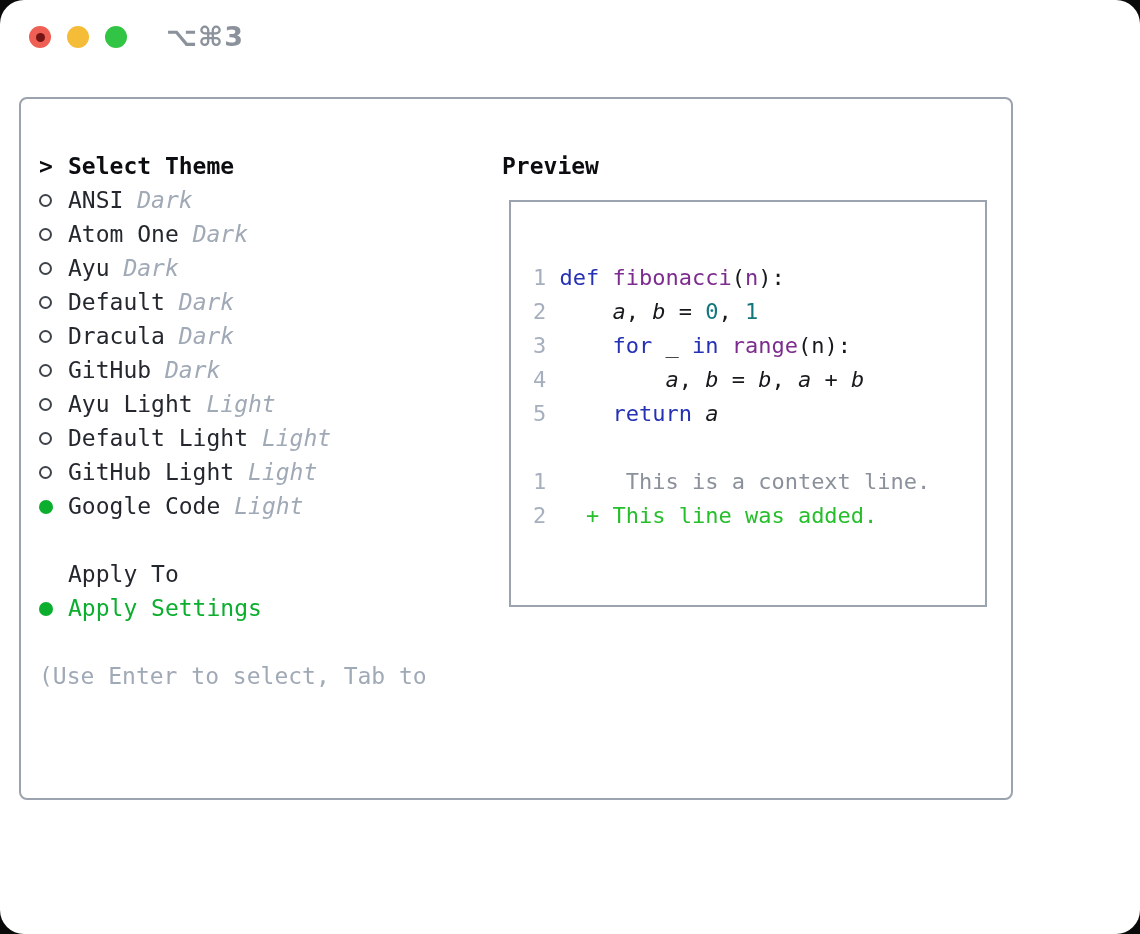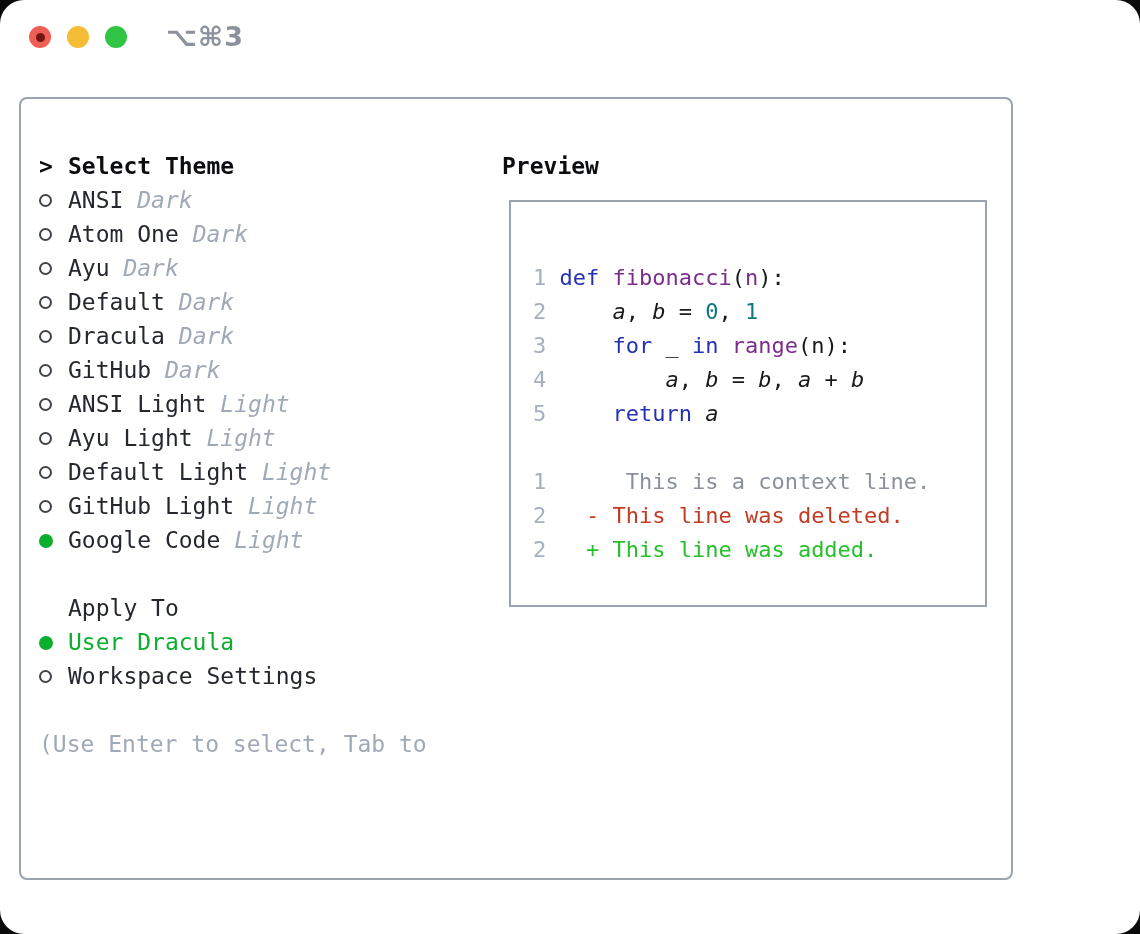--- a/index.html
+++ b/index.html
@@ -25,21 +25,21 @@
   .light .dot{width:9px;height:9px;border-radius:50%;background:var(--light-red-dot);}
   .title{
     position:absolute;left:166px;top:21px;
     font-family:"DejaVu Sans","Liberation Sans",sans-serif;
     font-size:27px;font-weight:bold;color:var(--title-gray);
     letter-spacing:1px;
   }
   
   .panel{
     position:absolute;left:19px;top:97px;
-    width:994px;height:783px;box-sizing:border-box;
+    width:994px;height:703px;box-sizing:border-box;
     border:2px solid var(--border);
     border-radius:8px;
     background:#ffffff;
   }
   .row{height:34px;line-height:34px;font-size:23px;white-space:pre;color:var(--text);}
   .bold{font-weight:bold;color:var(--heading);}
   
   .left{position:absolute;left:18px;top:50px;}
   .marker{display:inline-block;width:29px;vertical-align:top;}
   .prompt{color:var(--heading);font-weight:bold;}
@@ -93,52 +93,49 @@
     <div class="left">
       <div class="row"><span class="marker prompt">&gt;</span><span class="bold">Select Theme</span></div>
 
       <div id="theme-list">
           <div class="row theme-option-row"><span class="marker"><span class="circle"></span></span><span class="theme-name">ANSI</span> <span class="variant">Dark</span></div>
           <div class="row theme-option-row"><span class="marker"><span class="circle"></span></span><span class="theme-name">Atom One</span> <span class="variant">Dark</span></div>
           <div class="row theme-option-row"><span class="marker"><span class="circle"></span></span><span class="theme-name">Ayu</span> <span class="variant">Dark</span></div>
           <div class="row theme-option-row"><span class="marker"><span class="circle"></span></span><span class="theme-name">Default</span> <span class="variant">Dark</span></div>
           <div class="row theme-option-row"><span class="marker"><span class="circle"></span></span><span class="theme-name">Dracula</span> <span class="variant">Dark</span></div>
           <div class="row theme-option-row"><span class="marker"><span class="circle"></span></span><span class="theme-name">GitHub</span> <span class="variant">Dark</span></div>
-          <div class="row theme-option-row"><span class="marker"><span class="circle"></span></span><span class="theme-name">ANSI Light</span> <span class="variant">Light</span></div>
           <div class="row theme-option-row"><span class="marker"><span class="circle"></span></span><span class="theme-name">Ayu Light</span> <span class="variant">Light</span></div>
           <div class="row theme-option-row"><span class="marker"><span class="circle"></span></span><span class="theme-name">Default Light</span> <span class="variant">Light</span></div>
           <div class="row theme-option-row"><span class="marker"><span class="circle"></span></span><span class="theme-name">GitHub Light</span> <span class="variant">Light</span></div>
           <div class="row theme-option-row selected"><span class="marker"><span class="circle filled"></span></span><span class="theme-name">Google Code</span> <span class="variant">Light</span></div>
         </div>
 
       <div class="row"> </div>
 
       <div class="row"><span class="marker"></span><span>Apply To</span></div>
 
       <div id="apply-list">
-          <div class="row option-row selected"><span class="marker"><span class="circle filled"></span></span><span class="option-label">User Dracula</span></div>
-          <div class="row option-row"><span class="marker"><span class="circle"></span></span><span class="option-label">Workspace Settings</span></div>
+          <div class="row option-row selected"><span class="marker"><span class="circle filled"></span></span><span class="option-label">Apply Settings</span></div>
         </div>
 
       <div class="row"> </div>
 
       <div class="row hint-line">(Use Enter to select, Tab to</div>
     </div>
 
     <div class="preview">
       <div class="row bold">Preview</div>
       <div class="preview-box">
         <div id="preview-lines">
             <div class="pline"><span class="num">1</span><span class="tk-kw">def</span><span class="tk-pl"> </span><span class="tk-fn">fibonacci</span><span class="tk-pl">(</span><span class="tk-fn">n</span><span class="tk-pl">):</span></div>
             <div class="pline"><span class="num">2</span><span class="tk-pl">    </span><span class="tk-var">a</span><span class="tk-pl">, </span><span class="tk-var">b</span><span class="tk-pl"> = </span><span class="tk-lit">0</span><span class="tk-pl">, </span><span class="tk-lit">1</span></div>
             <div class="pline"><span class="num">3</span><span class="tk-pl">    </span><span class="tk-kw">for</span><span class="tk-pl"> _ </span><span class="tk-kw">in</span><span class="tk-pl"> </span><span class="tk-fn">range</span><span class="tk-pl">(n):</span></div>
             <div class="pline"><span class="num">4</span><span class="tk-pl">        </span><span class="tk-var">a</span><span class="tk-pl">, </span><span class="tk-var">b</span><span class="tk-pl"> = </span><span class="tk-var">b</span><span class="tk-pl">, </span><span class="tk-var">a</span><span class="tk-pl"> + </span><span class="tk-var">b</span></div>
             <div class="pline"><span class="num">5</span><span class="tk-pl">    </span><span class="tk-kw">return</span><span class="tk-pl"> </span><span class="tk-var">a</span></div>
             <div class="pline"><span class="num"></span></div>
             <div class="pline"><span class="num">1</span><span class="tk-ctx">     This is a context line.</span></div>
-            <div class="pline"><span class="num">2</span><span class="tk-del">  - This line was deleted.</span></div>
             <div class="pline"><span class="num">2</span><span class="tk-add">  + This line was added.</span></div>
           </div>
       </div>
     </div>
 
   </div>
 </div>
 
 </body></html>

